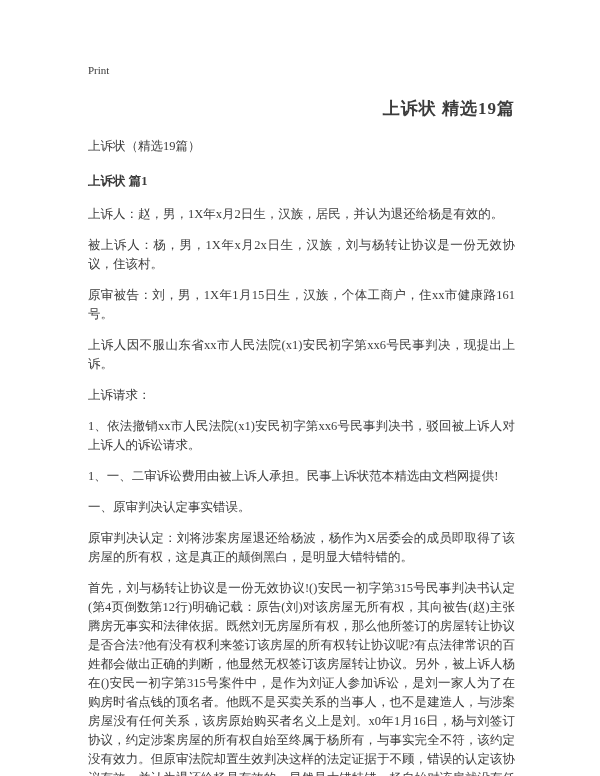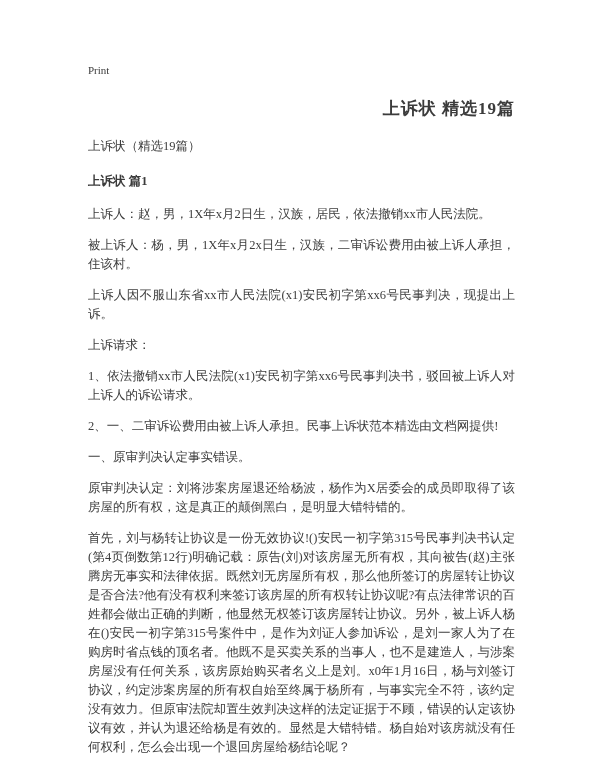--- a/index.html
+++ b/index.html
@@ -59,23 +59,24 @@
 <div class="page">
   <a class="print-link">Print</a>
 
   <h1 class="doc-title">上诉状 精选19篇</h1>
 
   <p class="doc-subtitle">上诉状（精选19篇）</p>
 
   <p class="section-heading">上诉状 篇1</p>
 
   <div id="paragraphs">
-      <p class="para">上诉人：赵，男，1X年x月2日生，汉族，居民，依法撤销xx市人民法院。</p>
-      <p class="para">被上诉人：杨，男，1X年x月2x日生，汉族，二审诉讼费用由被上诉人承担，住该村。</p>
+      <p class="para">上诉人：赵，男，1X年x月2日生，汉族，居民，并认为退还给杨是有效的。</p>
+      <p class="para">被上诉人：杨，男，1X年x月2x日生，汉族，刘与杨转让协议是一份无效协议，住该村。</p>
+      <p class="para">原审被告：刘，男，1X年1月15日生，汉族，个体工商户，住xx市健康路161号。</p>
       <p class="para">上诉人因不服山东省xx市人民法院(x1)安民初字第xx6号民事判决，现提出上诉。</p>
       <p class="para">上诉请求：</p>
       <p class="para">1、依法撤销xx市人民法院(x1)安民初字第xx6号民事判决书，驳回被上诉人对上诉人的诉讼请求。</p>
-      <p class="para">2、一、二审诉讼费用由被上诉人承担。民事上诉状范本精选由文档网提供!</p>
+      <p class="para">1、一、二审诉讼费用由被上诉人承担。民事上诉状范本精选由文档网提供!</p>
       <p class="para">一、原审判决认定事实错误。</p>
       <p class="para">原审判决认定：刘将涉案房屋退还给杨波，杨作为X居委会的成员即取得了该房屋的所有权，这是真正的颠倒黑白，是明显大错特错的。</p>
       <p class="para">首先，刘与杨转让协议是一份无效协议!()安民一初字第315号民事判决书认定(第4页倒数第12行)明确记载：原告(刘)对该房屋无所有权，其向被告(赵)主张腾房无事实和法律依据。既然刘无房屋所有权，那么他所签订的房屋转让协议是否合法?他有没有权利来签订该房屋的所有权转让协议呢?有点法律常识的百姓都会做出正确的判断，他显然无权签订该房屋转让协议。另外，被上诉人杨在()安民一初字第315号案件中，是作为刘证人参加诉讼，是刘一家人为了在购房时省点钱的顶名者。他既不是买卖关系的当事人，也不是建造人，与涉案房屋没有任何关系，该房原始购买者名义上是刘。x0年1月16日，杨与刘签订协议，约定涉案房屋的所有权自始至终属于杨所有，与事实完全不符，该约定没有效力。但原审法院却置生效判决这样的法定证据于不顾，错误的认定该协议有效，并认为退还给杨是有效的。显然是大错特错。杨自始对该房就没有任何权利，怎么会出现一个退回房屋给杨结论呢？</p>
     </div>
 </div>
 
 </body></html>

